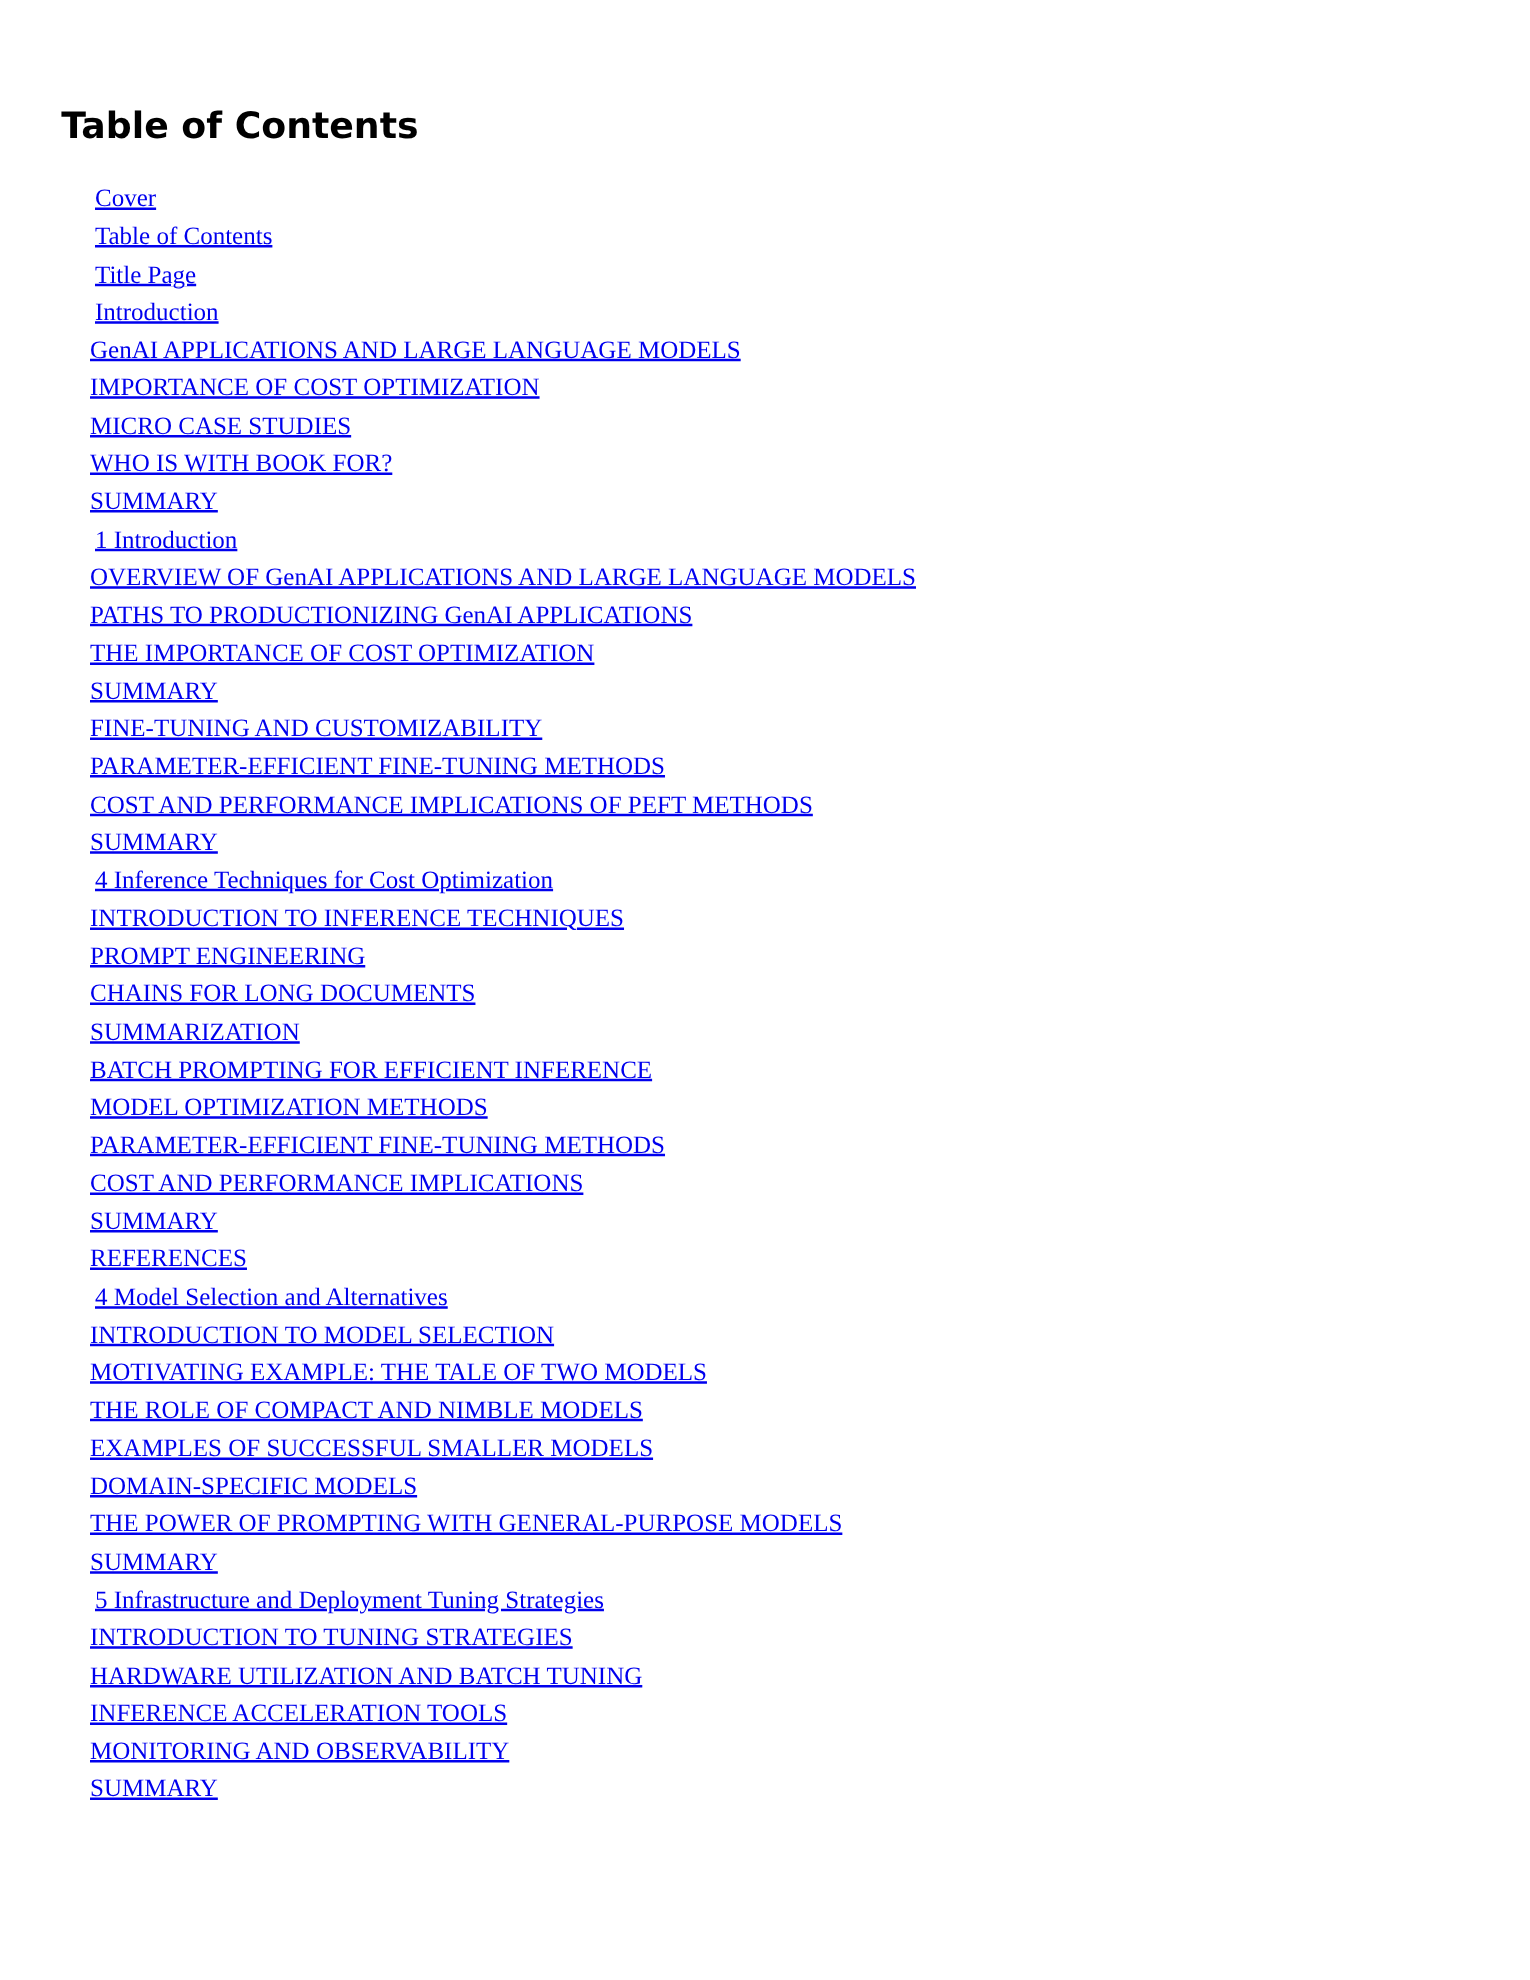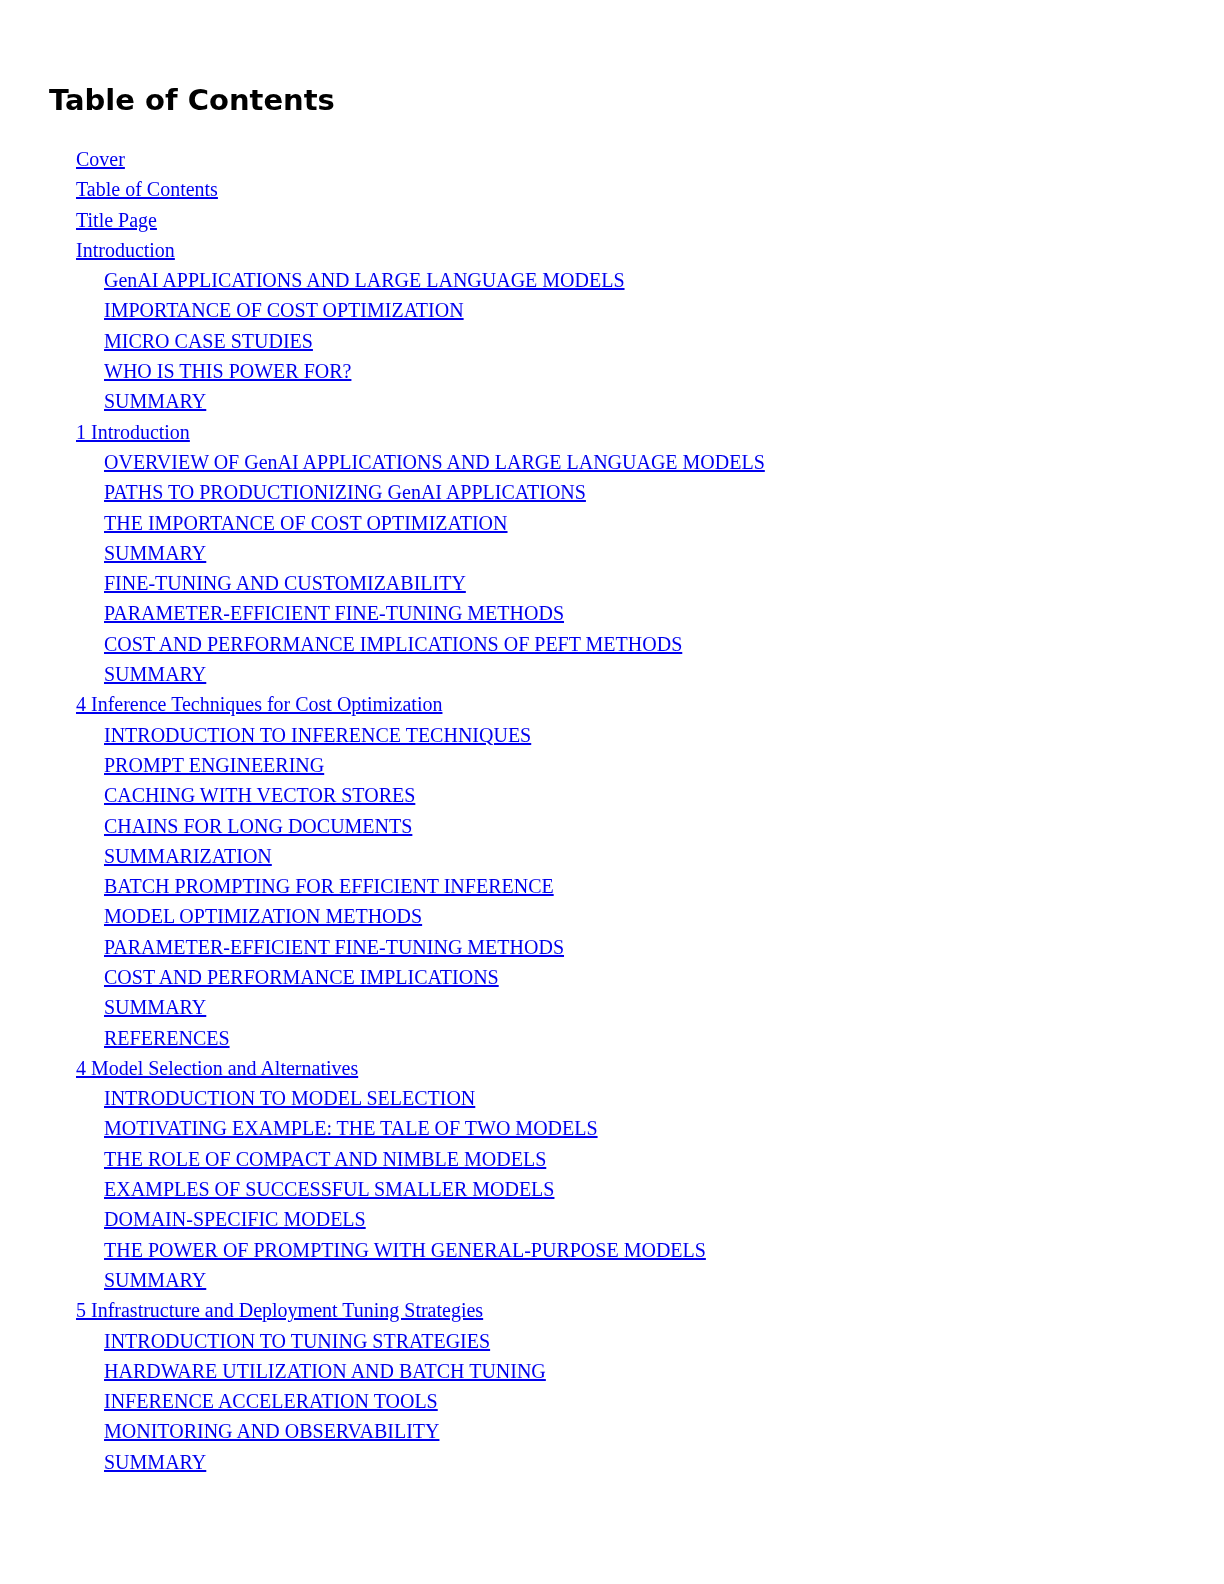--- a/index.html
+++ b/index.html
@@ -27,21 +27,21 @@
     margin-top: 27px;
     font-family: "Liberation Serif", "DejaVu Serif", serif;
     font-size: 20px;
   }
   .toc-row {
     height: 30.3px;
     display: flex;
     align-items: center;
   }
   .toc-row.level-1 { padding-left: 76px; }
-  .toc-row.level-2 { padding-left: 104px; }
+  .toc-row.level-2 { padding-left: 72px; }
   .toc-link {
     color: var(--link-color, #0000EE);
     text-decoration: underline;
     white-space: nowrap;
     cursor: pointer;
   }
 </style>
 </head>
 <body>
 
@@ -70,21 +70,21 @@
 
   <div class="toc-row level-2">
     <a class="toc-link" href="#">IMPORTANCE OF COST OPTIMIZATION</a>
   </div>
 
   <div class="toc-row level-2">
     <a class="toc-link" href="#">MICRO CASE STUDIES</a>
   </div>
 
   <div class="toc-row level-2">
-    <a class="toc-link" href="#">WHO IS THIS POWER FOR?</a>
+    <a class="toc-link" href="#">WHO IS WITH BOOK FOR?</a>
   </div>
 
   <div class="toc-row level-2">
     <a class="toc-link" href="#">SUMMARY</a>
   </div>
 
   <div class="toc-row level-1">
     <a class="toc-link" href="#">1 Introduction</a>
   </div>
 
@@ -126,23 +126,20 @@
   </div>
 
   <div class="toc-row level-2">
     <a class="toc-link" href="#">INTRODUCTION TO INFERENCE TECHNIQUES</a>
   </div>
 
   <div class="toc-row level-2">
     <a class="toc-link" href="#">PROMPT ENGINEERING</a>
   </div>
 
-  <div class="toc-row level-2">
-    <a class="toc-link" href="#">CACHING WITH VECTOR STORES</a>
-  </div>
 
   <div class="toc-row level-2">
     <a class="toc-link" href="#">CHAINS FOR LONG DOCUMENTS</a>
   </div>
 
   <div class="toc-row level-2">
     <a class="toc-link" href="#">SUMMARIZATION</a>
   </div>
 
   <div class="toc-row level-2">

